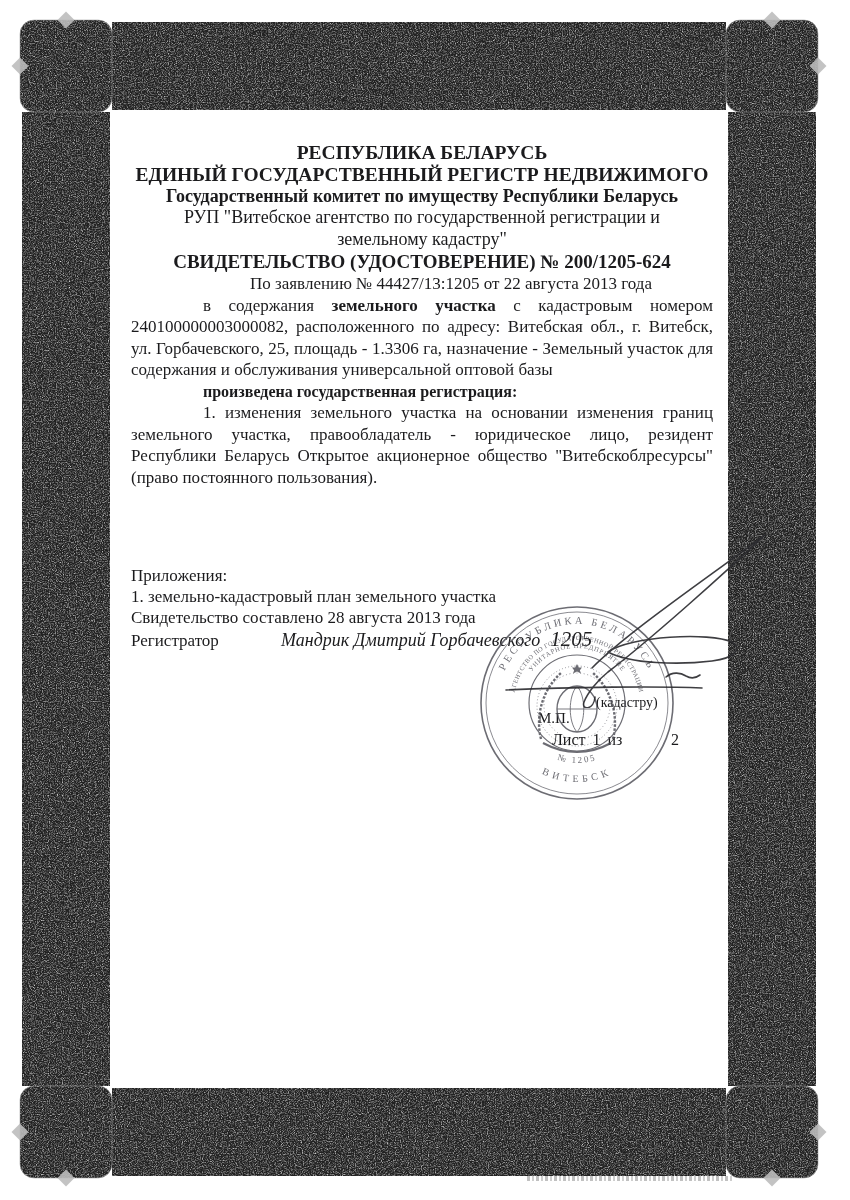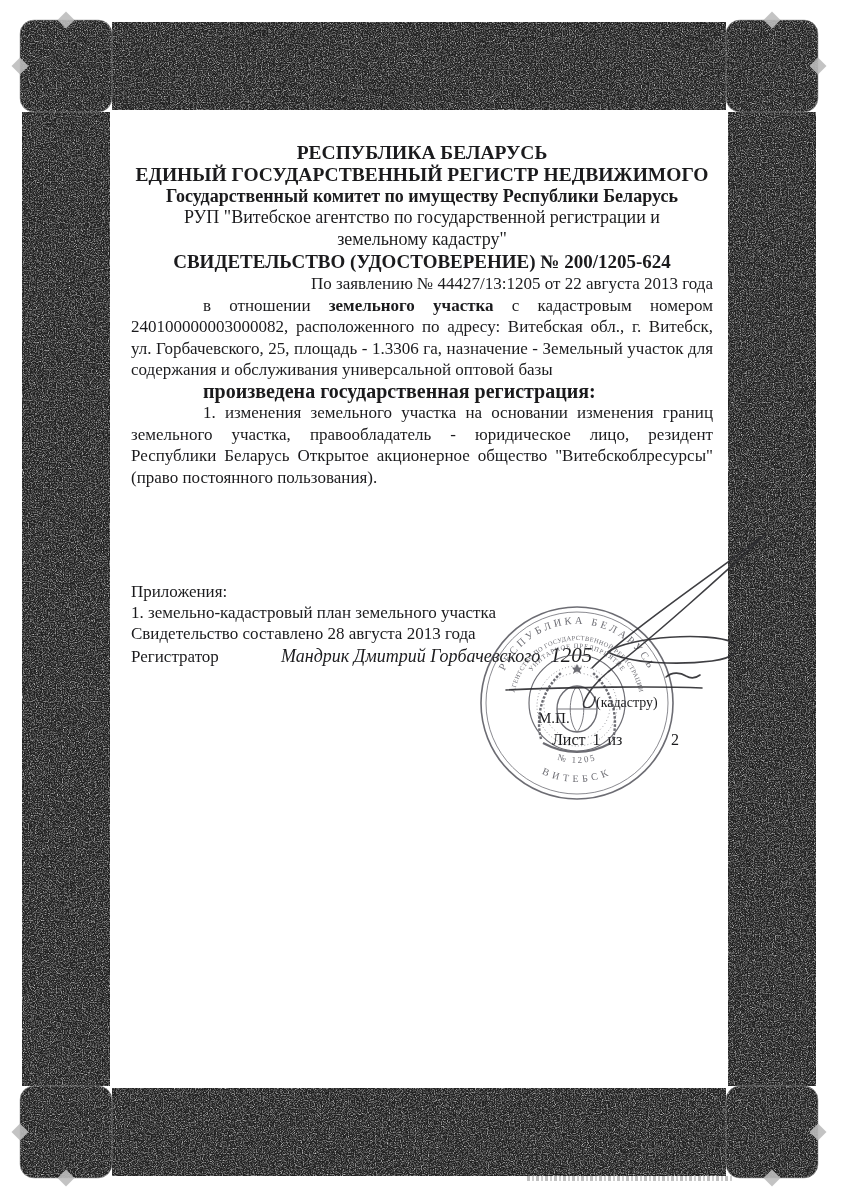--- a/index.html
+++ b/index.html
@@ -3,31 +3,31 @@
 <meta charset="utf-8">
 <style>
   html,body{margin:0;padding:0;}
   body{
     width:850px;height:1200px;position:relative;background:#ffffff;overflow:hidden;
     font-family:"Liberation Serif","DejaVu Serif",serif;color:#1b1b1d;
   }
   .page{position:absolute;inset:0;}
   svg.frame{position:absolute;left:0;top:0;z-index:1;}
   .top-block{position:absolute;left:131px;top:142px;width:582px;z-index:2;}
-  .bottom-block{position:absolute;left:131px;top:566px;width:582px;z-index:2;font-size:17px;line-height:20.5px;margin-top:16px;}
+  .bottom-block{position:absolute;left:131px;top:566px;width:582px;z-index:2;font-size:17px;line-height:20.5px;}
   .top-block p,.top-block div,.bottom-block p{margin:0;padding:0;}
   .hdr{font-weight:bold;font-size:19.5px;line-height:21.5px;text-align:center;}
   .committee{font-weight:bold;font-size:18px;line-height:22px;text-align:center;}
   .agency{font-size:18px;line-height:21.5px;text-align:center;}
   .title{font-weight:bold;font-size:19px;line-height:23px;text-align:center;}
   .title-first{margin-top:5px;}
   .bodyp{font-size:17px;line-height:21.5px;text-align:justify;}
-  .app{margin-top:6px;text-indent:58px;text-align:right;}
+  .app{margin-top:6px;text-indent:58px;text-align:center;}
   .subject{text-indent:72px;}
-  .reg-heading{margin-top:7px;font-weight:bold;text-indent:72px;font-size:20px;line-height:21.5px;}
+  .reg-heading{margin-top:7px;font-weight:bold;text-indent:72px;font-size:16px;line-height:21.5px;}
   .item{text-indent:72px;}
   .ml70{margin-left:70px;}
   .composed{margin-top:4px;line-height:22px;}
   .registrar{margin-top:11px;display:flex;align-items:baseline;}
   .reg-label{width:150px;flex:0 0 auto;}
   .reg-name{font-style:italic;font-size:18px;}
   .reg-code{font-style:italic;font-size:21px;margin-left:10px;}
   .abs{position:absolute;z-index:3;}
   .mp-label{left:538px;top:710px;font-size:15px;}
   .sign-caption{left:596px;top:695px;font-size:14px;}
@@ -98,21 +98,21 @@
     <div class="hdr">РЕСПУБЛИКА БЕЛАРУСЬ</div>
     <div class="hdr">ЕДИНЫЙ ГОСУДАРСТВЕННЫЙ РЕГИСТР НЕДВИЖИМОГО</div>
     <div class="committee">Государственный комитет по имуществу Республики Беларусь</div>
     <div class="agency">РУП "Витебское агентство по государственной регистрации и</div>
     <div class="agency">земельному кадастру"</div>
 
     <div class="title title-first">СВИДЕТЕЛЬСТВО (УДОСТОВЕРЕНИЕ) № 200/1205-624</div>
 
     <p class="bodyp app">По заявлению № 44427/13:1205 от 22 августа 2013 года</p>
 
-    <p class="bodyp subject"><span>в отношении </span><b>земельного участка</b><span> с кадастровым номером 240100000003000082, расположенного по адресу: Витебская обл., г. Витебск, ул. Горбачевского, 25, площадь - 1.3306 га, назначение - Земельный участок для содержания и обслуживания универсальной оптовой базы</span></p>
+    <p class="bodyp subject"><span>в содержания </span><b>земельного участка</b><span> с кадастровым номером 240100000003000082, расположенного по адресу: Витебская обл., г. Витебск, ул. Горбачевского, 25, площадь - 1.3306 га, назначение - Земельный участок для содержания и обслуживания универсальной оптовой базы</span></p>
 
     <p class="reg-heading">произведена государственная регистрация:</p>
 
     <p class="bodyp item">1. изменения земельного участка на основании изменения границ земельного участка, правообладатель - юридическое лицо, резидент Республики Беларусь Открытое акционерное общество "Витебскоблресурсы" (право постоянного пользования).</p>
   </div>
 
   <div class="bottom-block">
     <p class="ml70">Приложения:</p>
     <p class="ml70">1. земельно-кадастровый план земельного участка</p>
     <p class="composed">Свидетельство составлено 28 августа 2013 года</p>

